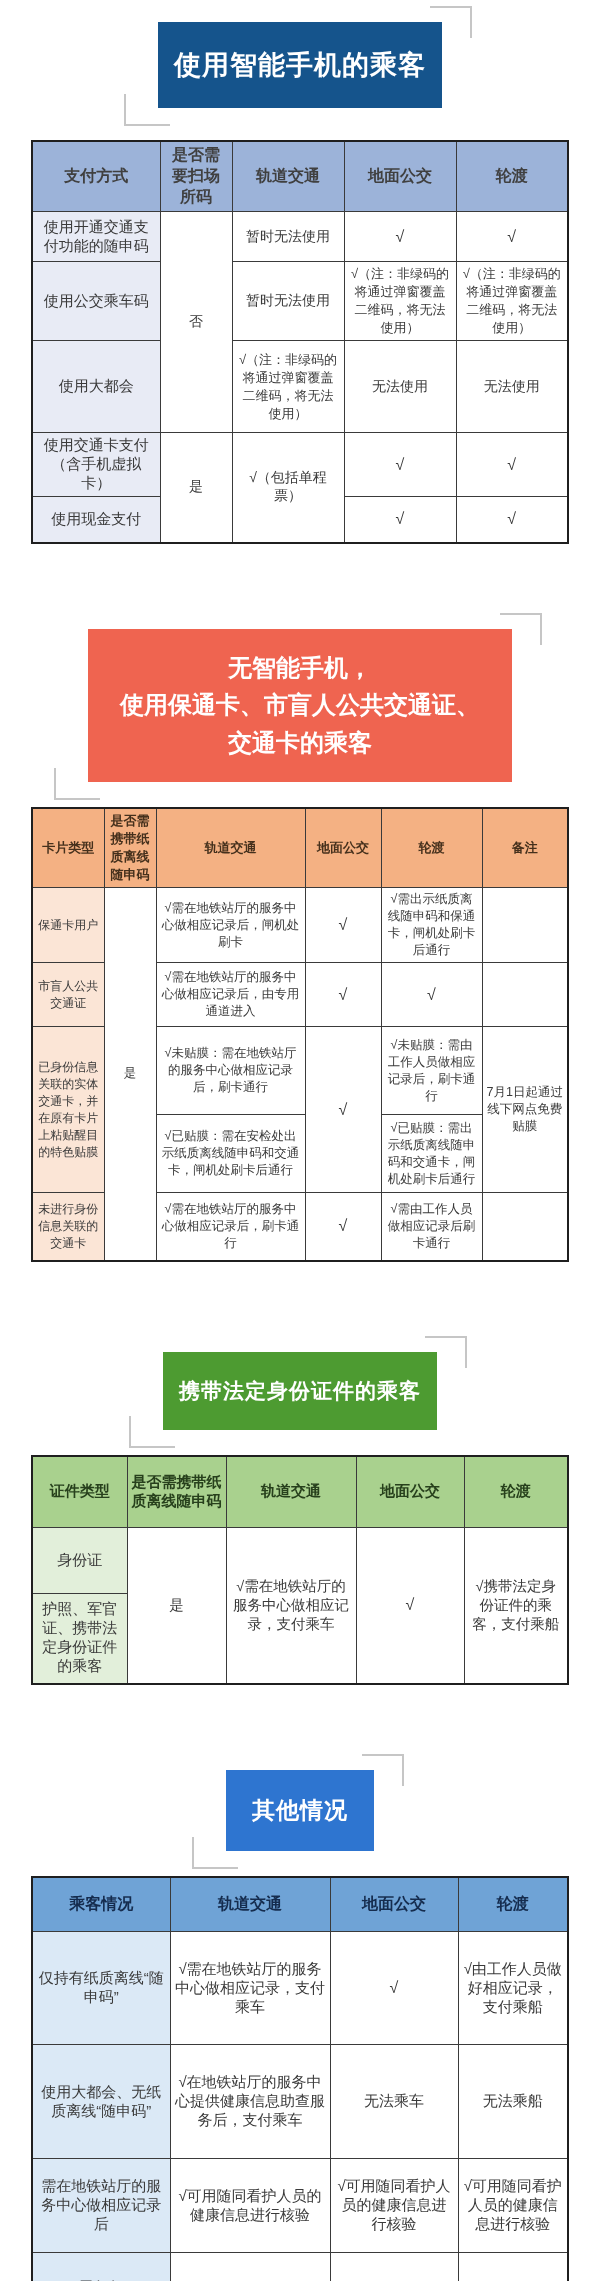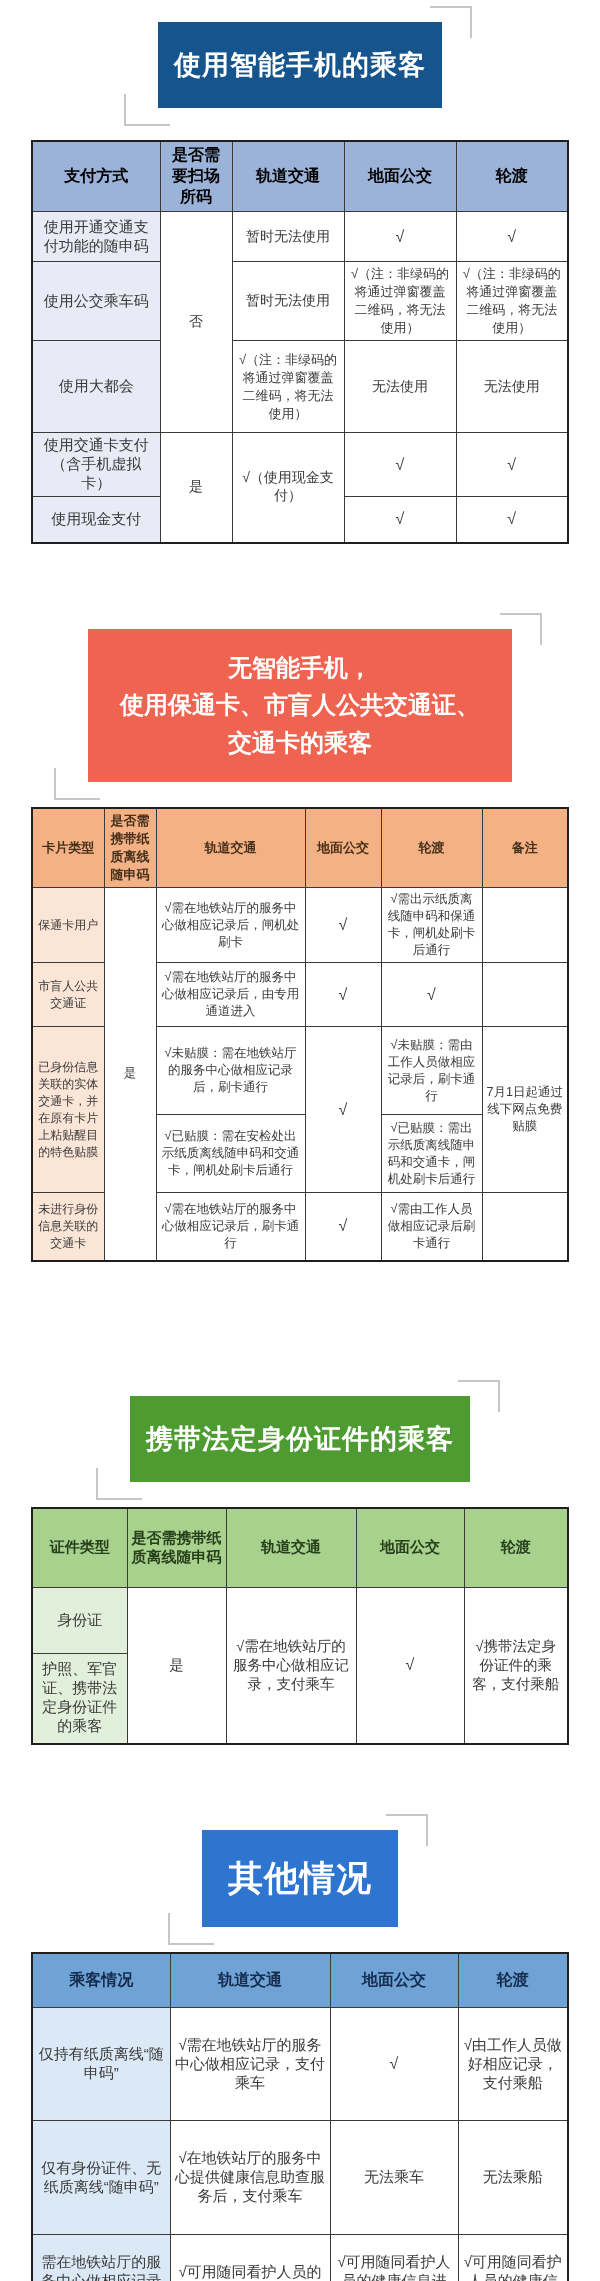--- a/index.html
+++ b/index.html
@@ -14,33 +14,33 @@
   .mark-tr { top:-16px; right:-30px; width:42px; height:32px;
              border-top:2px solid #c6c6c6; border-right:2px solid #c6c6c6; }
   .mark-bl { bottom:-18px; left:-34px; width:46px; height:32px;
              border-bottom:2px solid #c6c6c6; border-left:2px solid #c6c6c6; }
 
   .s1 { margin-top:22px;font-family:Liberation Serif, serif; }
   .s1 .title-box { background:var(--s1-bg,#15548c); font-size:27px; padding:25px 16px; letter-spacing:1px; }
   .s2 { margin-top:85px; }
   .s2 .title-box { background:var(--s2-bg,#ef6450); font-size:24px; padding:20px 32px; line-height:1.58; }
   .s3 { margin-top:90px; }
-  .s3 .title-box { background:var(--s3-bg,#4d9b31); font-size:27px; padding:25px 16px; letter-spacing:1px;margin-top:44px; }
+  .s3 .title-box { background:var(--s3-bg,#4d9b31); font-size:21px; padding:25px 16px; letter-spacing:1px; }
   .s4 { margin-top:85px; }
-  .s4 .title-box { background:var(--s4-bg,#2e75d0); font-size:35px; padding:25px 26px; letter-spacing:1px; }
+  .s4 .title-box { background:var(--s4-bg,#2e75d0); font-size:23px; padding:25px 26px; letter-spacing:1px; }
 
   
   table { border-collapse:collapse; table-layout:fixed; margin:0 auto; width:536px;
           border:2px solid #1f1f1f; }
   th, td { border:1px solid #3a3a3a; text-align:center; vertical-align:middle;
            padding:3px 4px; word-break:break-all; }
   th { font-weight:bold; }
 
   .t1 { margin-top:32px; }
-  .t1 th { background:var(--t1-header-bg,#9cb3d9); color:#000000; font-size:16px; }
+  .t1 th { background:var(--t1-header-bg,#9cb3d9); color:#404040; font-size:16px; }
   .t1 td { font-size:14px; }
   .t1 td.label { background:var(--t1-label-bg,#e8ebf5); font-size:15px; }
   .t1 td.note { font-size:13px; }
 
   .t2 { margin-top:25px; }
   .t2 th { background:var(--t2-header-bg,#f4b183); color:#45301c; font-size:13px; }
   .t2 td { font-size:12.5px; }
   .t2 td.label { background:var(--t2-label-bg,#fbe5d6); font-size:12px; }
 
   .t3 { margin-top:25px; }
@@ -99,21 +99,21 @@
     </tr>
     <tr style="height:92px">
       <td class="label">使用大都会</td>
       <td class="note">√（注：非绿码的将通过弹窗覆盖二维码，将无法使用）</td>
       <td>无法使用</td>
       <td>无法使用</td>
     </tr>
     <tr style="height:58px">
       <td class="label">使用交通卡支付（含手机虚拟卡）</td>
       <td rowspan="2">是</td>
-      <td rowspan="2">√（使用现金支付）</td>
+      <td rowspan="2">√（包括单程票）</td>
       <td class="chk">√</td>
       <td class="chk">√</td>
     </tr>
     <tr style="height:46px">
       <td class="label">使用现金支付</td>
       <td class="chk">√</td>
       <td class="chk">√</td>
     </tr>
   </tbody>
     </table>
@@ -192,21 +192,21 @@
 
   <table class="t3">
     <colgroup>
         <col style="width:95px">
         <col style="width:99px">
         <col style="width:130px">
         <col style="width:108px">
         <col style="width:104px">
       </colgroup>
     <tbody>
-        <tr style="height:80px">
+        <tr style="height:72px">
       <th>证件类型</th>
       <th>是否需携带纸质离线随申码</th>
       <th>轨道交通</th>
       <th>地面公交</th>
       <th>轮渡</th>
     </tr>
     <tr style="height:66px">
       <td class="label">身份证</td>
       <td rowspan="2">是</td>
       <td rowspan="2">√需在地铁站厅的服务中心做相应记录，支付乘车</td>
@@ -241,21 +241,21 @@
       <th>地面公交</th>
       <th>轮渡</th>
     </tr>
     <tr style="height:113px">
       <td class="label">仅持有纸质离线“随申码”</td>
       <td>√需在地铁站厅的服务中心做相应记录，支付乘车</td>
       <td class="chk">√</td>
       <td>√由工作人员做好相应记录，支付乘船</td>
     </tr>
     <tr style="height:114px">
-      <td class="label">仅有身份证件、无纸质离线“随申码”</td>
+      <td class="label">使用大都会、无纸质离线“随申码”</td>
       <td>√在地铁站厅的服务中心提供健康信息助查服务后，支付乘车</td>
       <td>无法乘车</td>
       <td>无法乘船</td>
     </tr>
     <tr style="height:94px">
       <td class="label">需在地铁站厅的服务中心做相应记录后</td>
       <td>√可用随同看护人员的健康信息进行核验</td>
       <td>√可用随同看护人员的健康信息进行核验</td>
       <td>√可用随同看护人员的健康信息进行核验</td>
     </tr>

